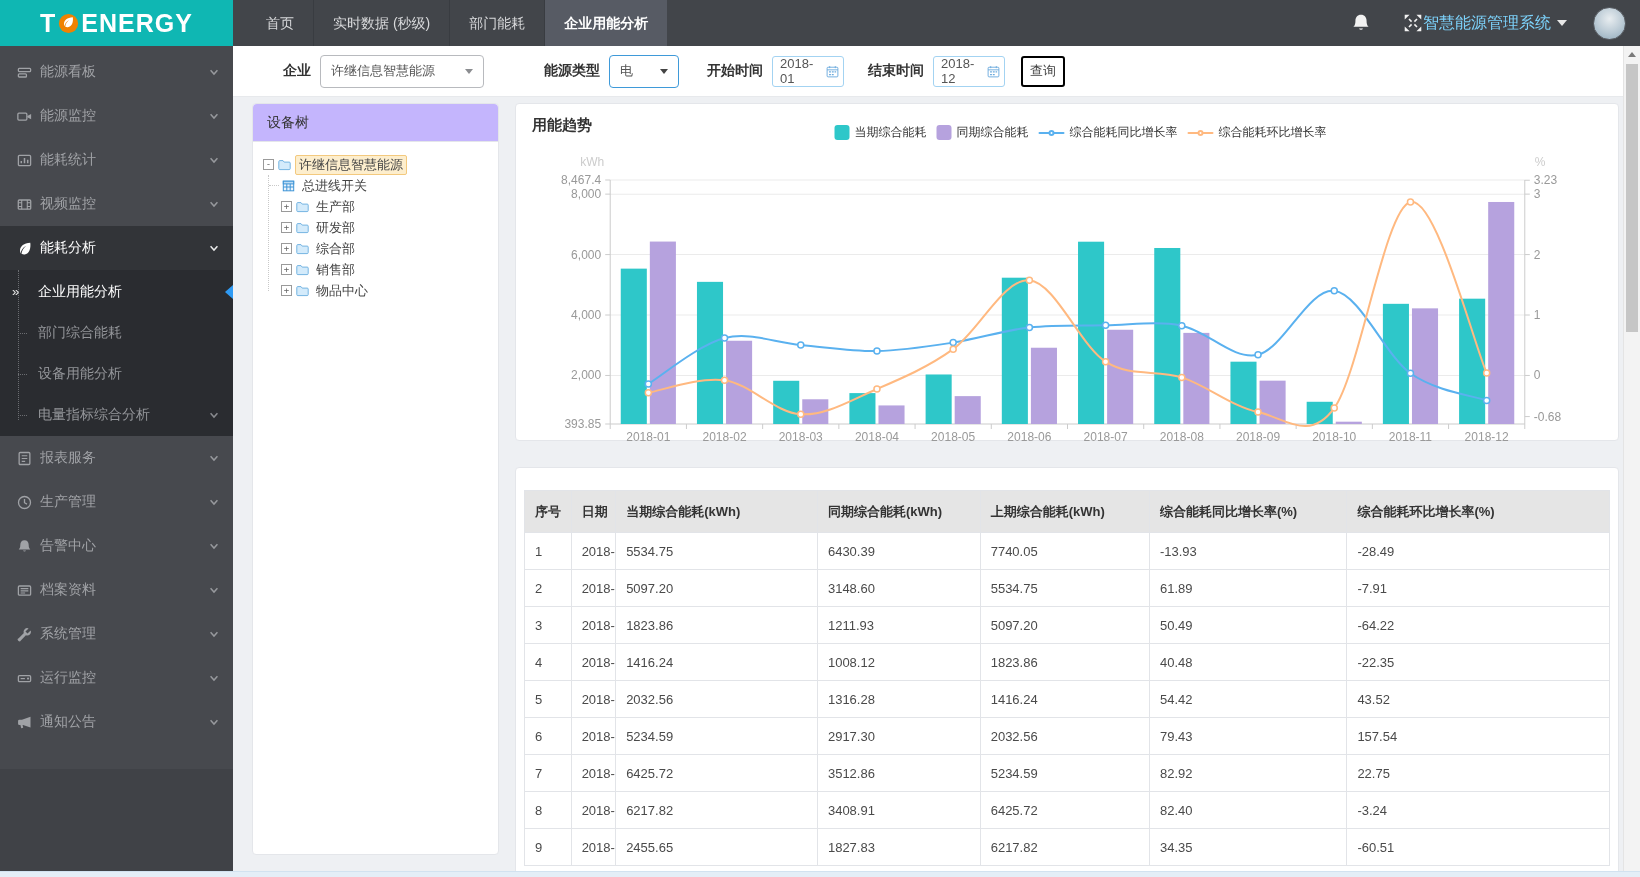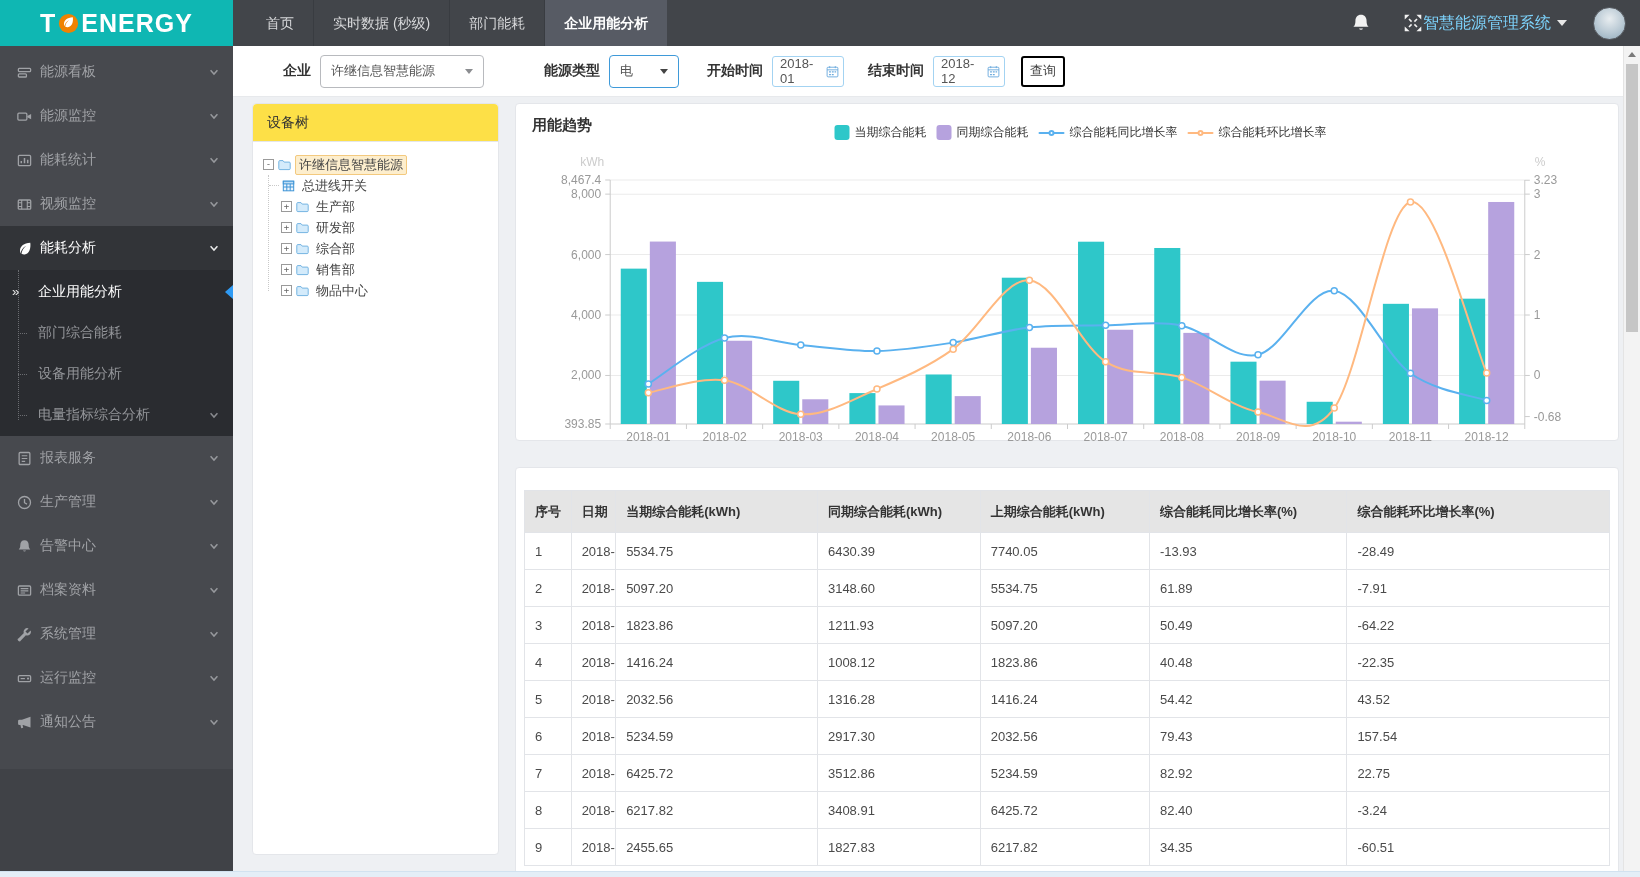--- a/index.html
+++ b/index.html
@@ -47,21 +47,21 @@
   .f-select.energy .sel-caret { border-top-color:#444; }
   .f-date { height:31px; width:72px; border:1px solid #a3d3f2; border-radius:3px; background:#fff; display:flex; align-items:center; padding:0 4px 0 7px; font-size:13px; color:#555; cursor:pointer; }
   .f-date svg { width:13px; height:13px; margin-left:3px; flex:0 0 auto; }
   .f-btn { height:31px; width:44px; border:2px solid #000000; border-radius:3px; background:#fff; font-size:13px; color:#444; cursor:pointer; margin-left:16px; font-family:inherit; }
   .sp60 { width:60px; } .sp28 { width:28px; } .sp24 { width:24px; }
 
   .content { display:flex; padding:6px 0 0 19px; gap:16px; height:calc(100% - 51px); }
 
   
   .tree-card { width:247px; height:752px; background:#fff; border:1px solid #e4e6ea; border-radius:4px; flex:0 0 auto; }
-  .tree-header { height:38px; background:#fde047; border-bottom:1px solid #e4e6ea; border-radius:4px 4px 0 0; display:flex; align-items:center; padding-left:14px; font-size:14px; color:#333; }
+  .tree-header { height:38px; background:#c4b5fd; border-bottom:1px solid #e4e6ea; border-radius:4px 4px 0 0; display:flex; align-items:center; padding-left:14px; font-size:14px; color:#333; }
   .tree-body { padding:12px 8px 0 10px; font-size:13px; color:#444; }
   .t-row { display:flex; align-items:center; height:21px; cursor:pointer; white-space:nowrap; }
   .t-expander { width:11px; height:11px; border:1px solid #9a9a9a; background:#fff; font-size:9px; line-height:9px; text-align:center; color:#666; flex:0 0 auto; margin-right:3px; font-family:"DejaVu Sans Mono",monospace; }
   .t-icon { width:15px; height:14px; margin-right:3px; flex:0 0 auto; }
   .t-label { padding:0 3px; }
   .t-label.selected { background:#fdeecd; border:1px solid #f3c97e; border-radius:2px; }
   .t-children { margin-left:18px; position:relative; }
   .t-children::before { content:''; position:absolute; left:-13px; top:0; bottom:10px; border-left:1px dotted #c9c9c9; }
   .t-conn { width:10px; border-top:1px dotted #c9c9c9; margin-right:2px; margin-left:-12px; }
 

